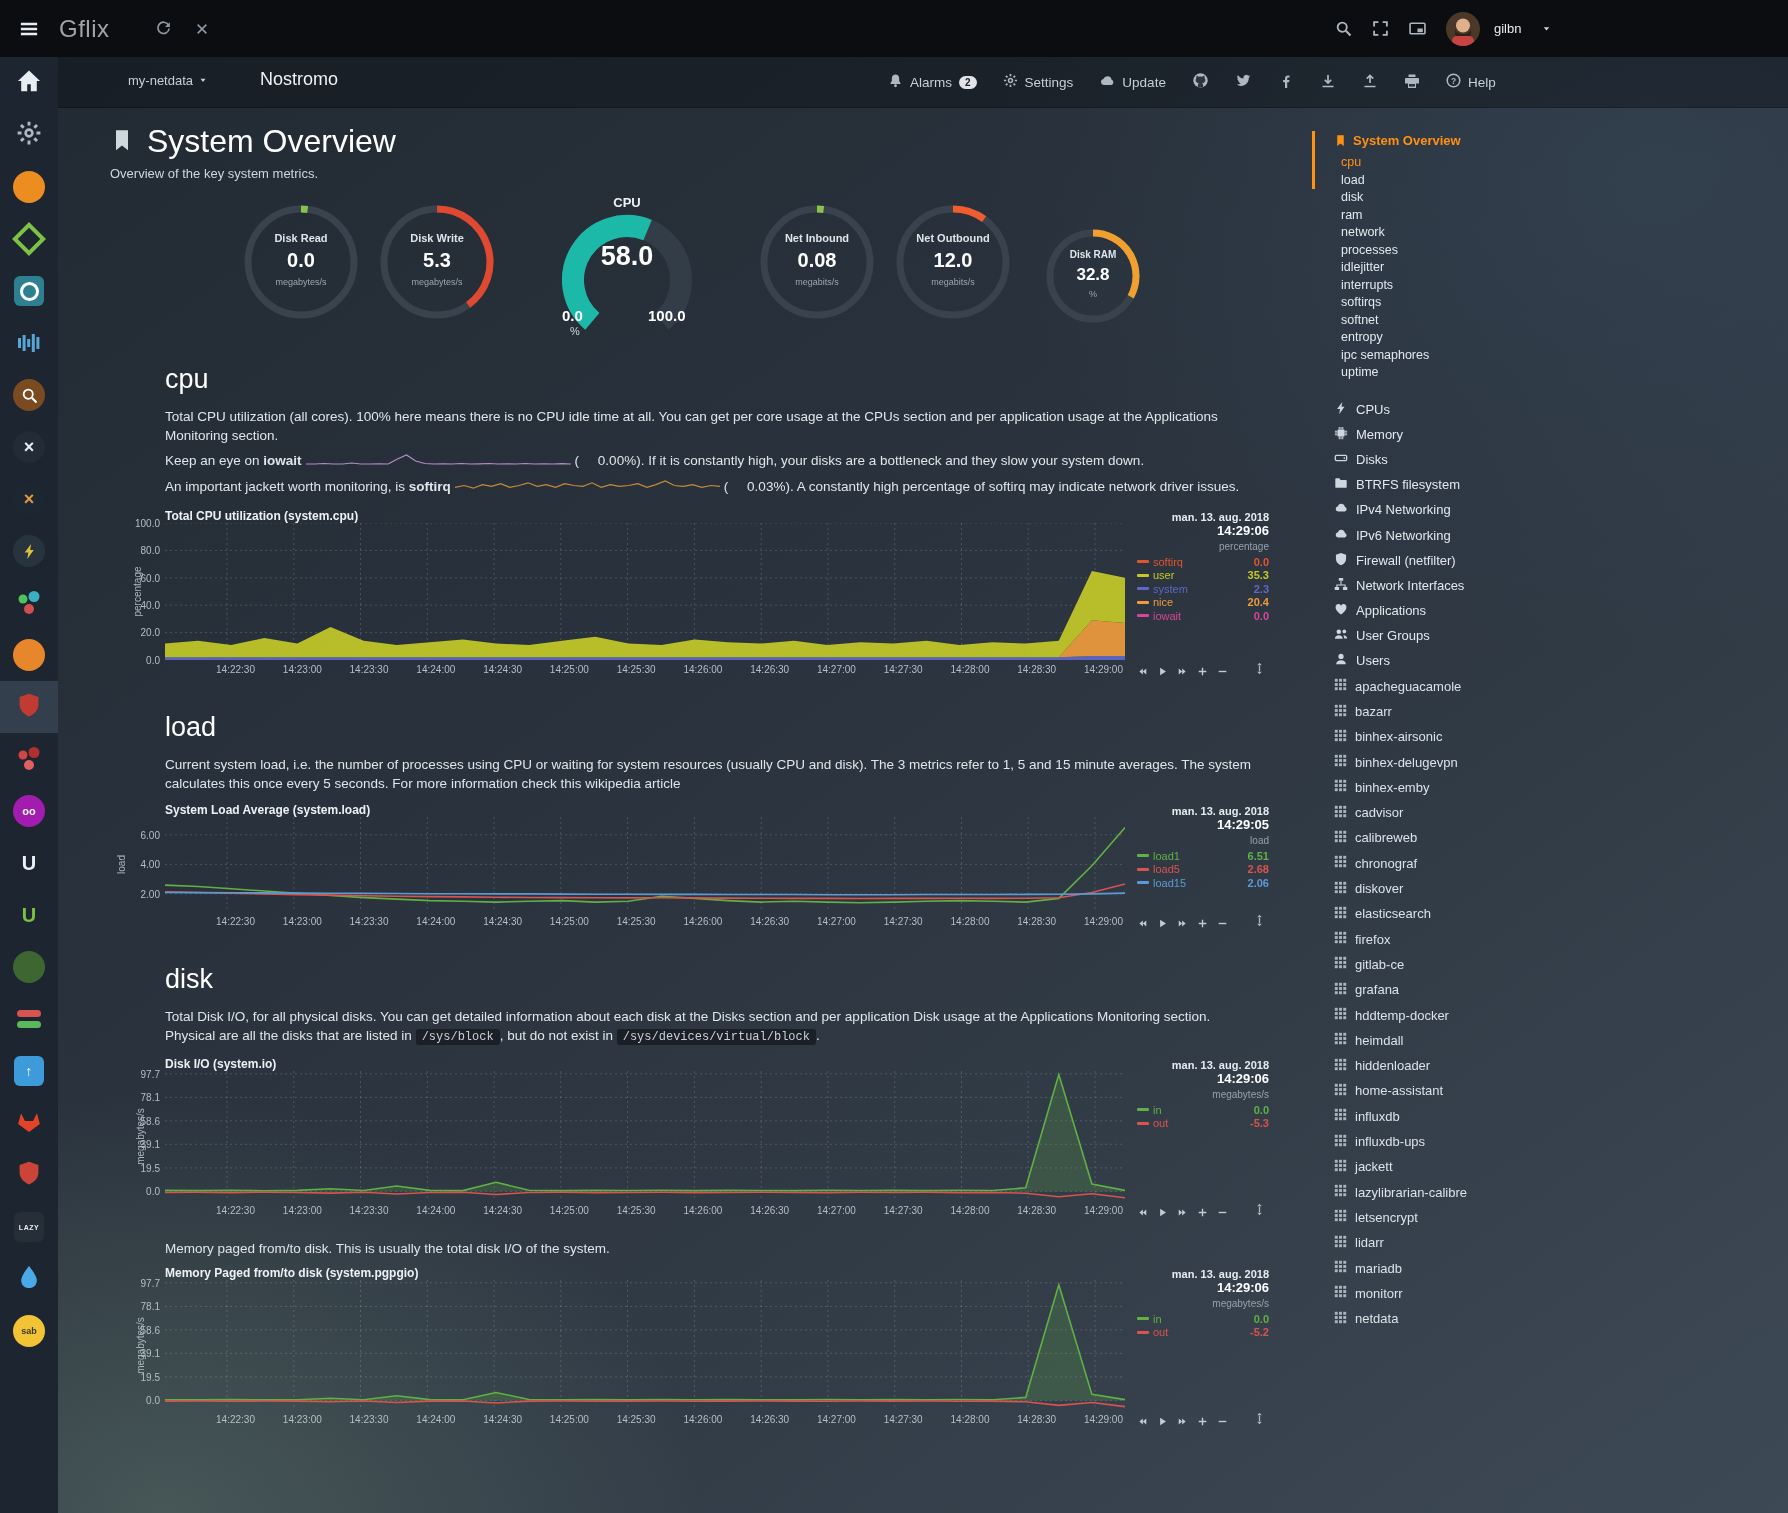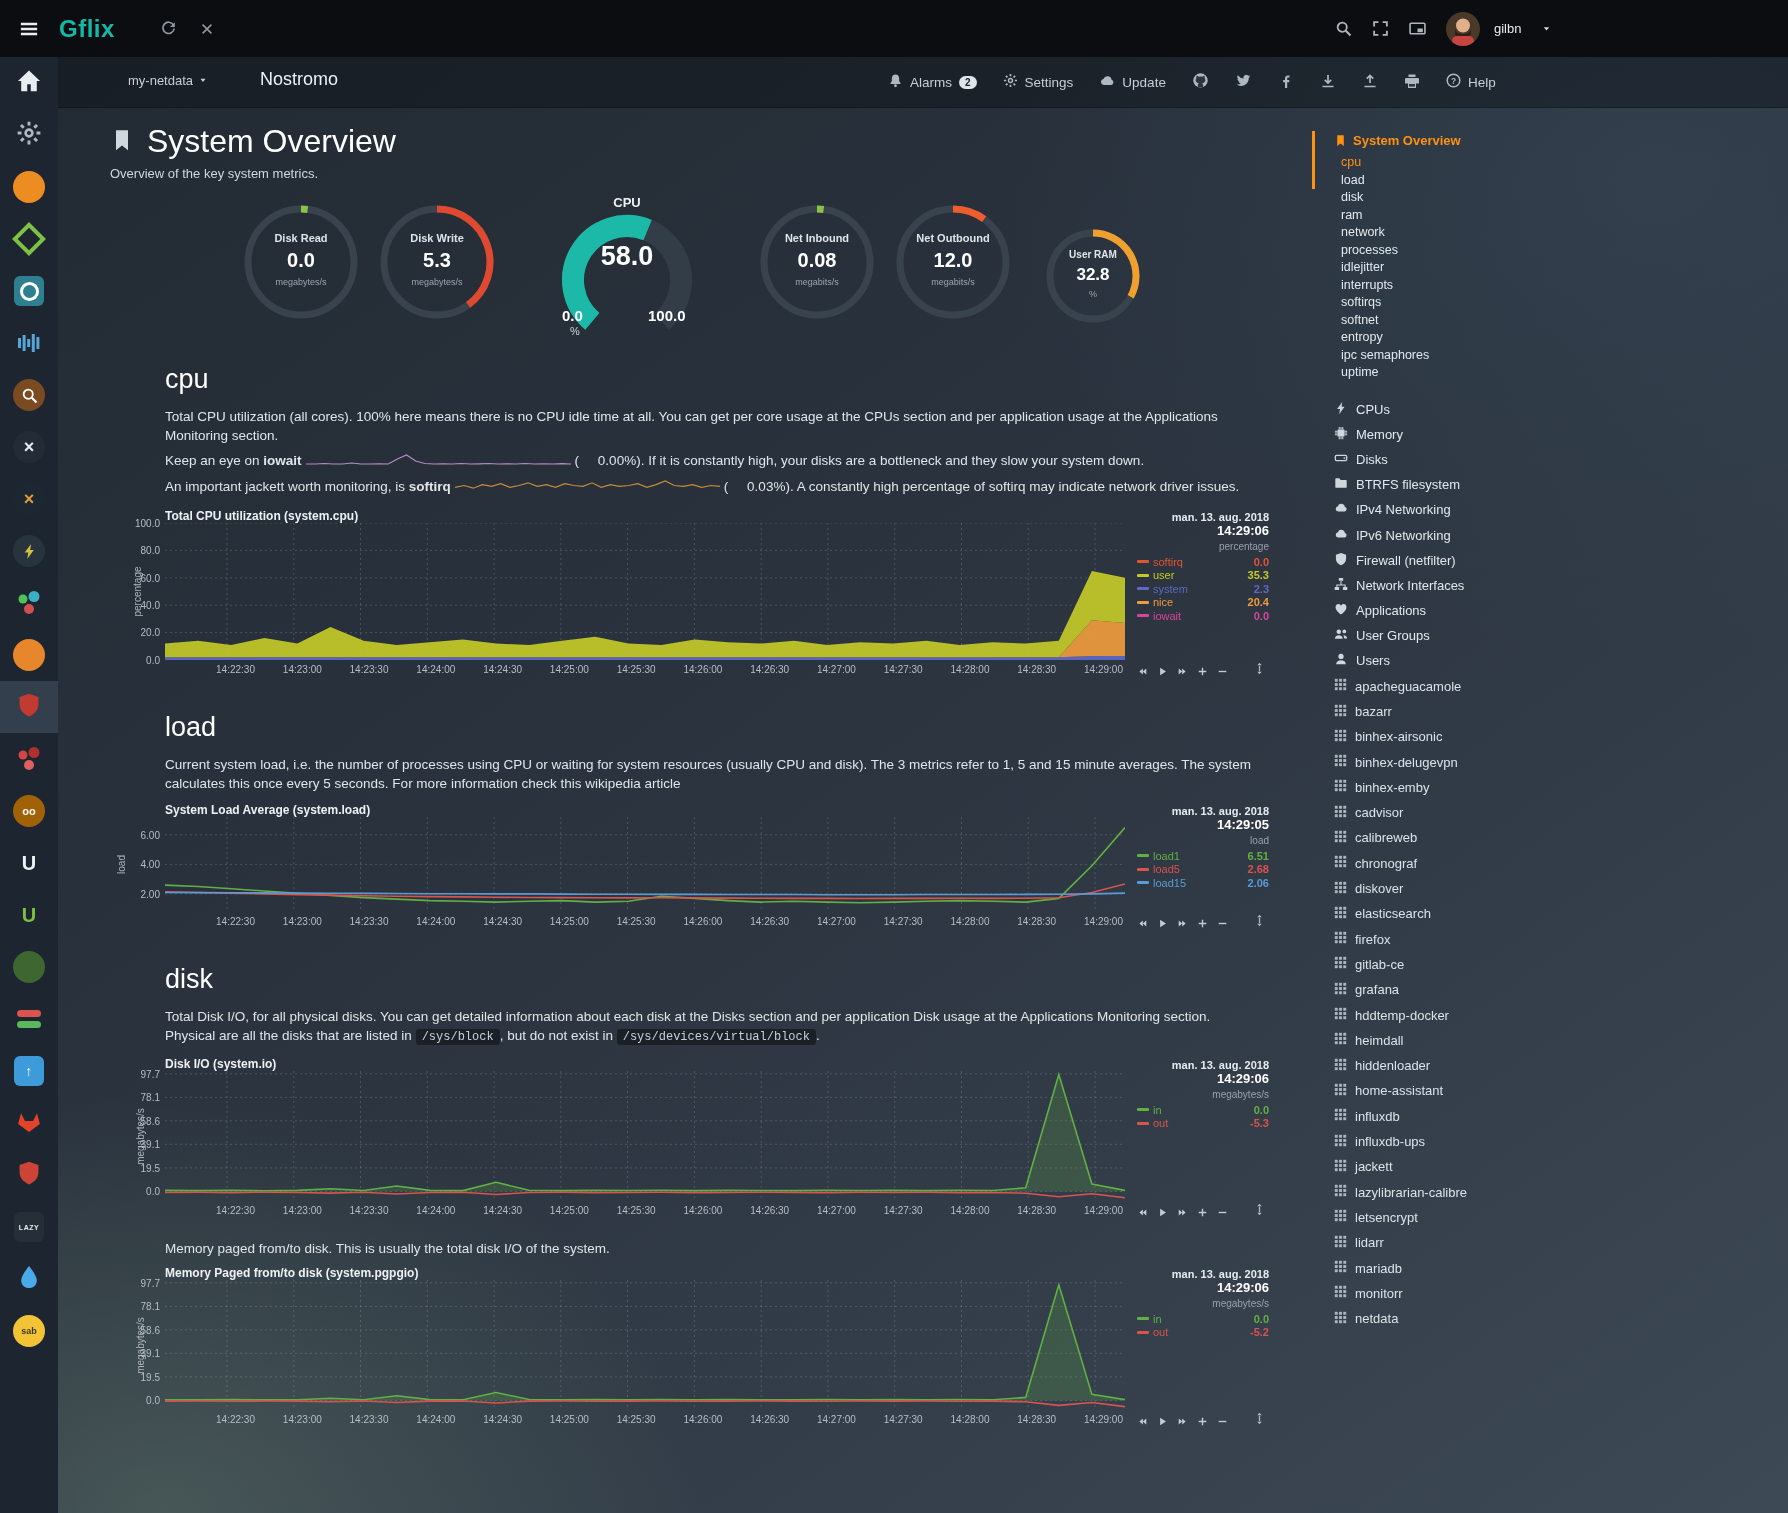--- a/index.html
+++ b/index.html
@@ -1,20 +1,20 @@
 <!DOCTYPE html>
 <html><head>
 <meta charset="utf-8">
 <style>
   html,body{margin:0;padding:0;background:#10151b;font-family:"Liberation Sans",sans-serif;}
   body{width:1788px;height:1513px;overflow:hidden;position:relative;}
   #stage{position:absolute;inset:0;}
   
   #topbar{position:absolute;left:0;top:0;width:1788px;height:57px;background:#0b0d10;display:flex;align-items:center;z-index:30;}
-  #brand{font-size:24px;font-weight:bold;color:#14b8a6;letter-spacing:.5px;margin-left:20px;}
+  #brand{font-size:24px;font-weight:normal;color:#a3a3a3;letter-spacing:.5px;margin-left:20px;}
   .tbtn{display:inline-flex;align-items:center;justify-content:center;cursor:pointer;}
   #tb-right{position:absolute;left:1335px;display:flex;align-items:center;gap:20px;}
   #avatar{width:34px;height:34px;border-radius:50%;overflow:hidden;display:inline-flex;background:#3a2e22;}
   #uname{color:#e6eaee;font-size:13px;margin-left:-6px;}
   
   #sidebar{position:absolute;left:0;top:57px;width:58px;bottom:0;background:#1d2530;z-index:20;}
   .sbitem{height:52px;display:flex;align-items:center;justify-content:center;cursor:pointer;}
   .sbitem.active{background:#343f4d;}
   .appc{border-radius:50%;display:flex;align-items:center;justify-content:center;font-weight:bold;color:#fff;}
   .appsq{border-radius:6px;display:flex;align-items:center;justify-content:center;font-weight:bold;color:#fff;}
@@ -208,21 +208,21 @@
           </svg></span>
       </div>
       <div class="sbitem">
         <svg width="28" height="28">
           <circle cx="8" cy="10" r="4.5" fill="#d04545"></circle>
           <circle cx="19" cy="7.5" r="5.5" fill="#b03030"></circle>
           <circle cx="14" cy="20" r="5" fill="#e06060"></circle>
         </svg>
       </div>
       <div class="sbitem">
-        <div class="appc" style="width:32px;height:32px;background:#a16207;color:#fff;font-size:11px">oo</div>
+        <div class="appc" style="width:32px;height:32px;background:#a21caf;color:#fff;font-size:11px">oo</div>
       </div>
       <div class="sbitem">
         <span style="font-weight:bold;font-size:20px;color:#eef2f6">U</span>
       </div>
       <div class="sbitem">
         <span style="font-weight:bold;font-size:20px;color:#7cc242">U</span>
       </div>
       <div class="sbitem">
         <div class="appc" style="width:32px;height:32px;background:#3d6631;color:#fff;font-size:12px"></div>
       </div>
@@ -360,21 +360,21 @@
               <circle cx="57" cy="57" r="53" fill="none" stroke="#39434e" stroke-width="7"></circle>
               <path d="M57.00 4.00 A53 53 0 0 1 63.64 4.42" fill="none" stroke="#8bc34a" stroke-width="7"></path>
             </svg><div class="rg-label" style="top:27px;font-size:11px">Net Inbound</div><div class="rg-value" style="top:44px;font-size:20px">0.08</div><div class="rg-unit" style="top:72px;font-size:9px">megabits/s</div></div>
           <div class="ringwrap" style="width: 114px; height: 114px; margin-left: 22px; margin-top: 10px;"><svg width="114" height="114">
               <circle cx="57" cy="57" r="53" fill="none" stroke="#39434e" stroke-width="7"></circle>
               <path d="M57.00 4.00 A53 53 0 0 1 88.15 14.12" fill="none" stroke="#ef5d2e" stroke-width="7"></path>
             </svg><div class="rg-label" style="top:27px;font-size:11px">Net Outbound</div><div class="rg-value" style="top:44px;font-size:20px">12.0</div><div class="rg-unit" style="top:72px;font-size:9px">megabits/s</div></div>
           <div class="ringwrap" style="width: 94px; height: 94px; margin-left: 36px; margin-top: 34px;"><svg width="94" height="94">
               <circle cx="47" cy="47" r="43" fill="none" stroke="#39434e" stroke-width="7"></circle>
               <path d="M47.00 4.00 A43 43 0 0 1 84.68 67.72" fill="none" stroke="#f0a02f" stroke-width="7"></path>
-            </svg><div class="rg-label" style="top:20px;font-size:10px">User RAM</div><div class="rg-value" style="top:36px;font-size:17px">32.8</div><div class="rg-unit" style="top:60px;font-size:9px">%</div></div>
+            </svg><div class="rg-label" style="top:20px;font-size:10px">Disk RAM</div><div class="rg-value" style="top:36px;font-size:17px">32.8</div><div class="rg-unit" style="top:60px;font-size:9px">%</div></div>
         </div>
 
       <h2 class="sec">cpu</h2>
       <p class="desc">Total CPU utilization (all cores). 100% here means there is no CPU idle time at all. You can get per core usage at the CPUs section and per application usage at the Applications Monitoring section.</p>
       <p class="desc tight"><span>Keep an eye on </span><b>iowait</b><span class="spark"><svg width="265" height="13">
               <polyline points="0.0,11.0 9.1,11.0 18.3,10.5 27.4,11.0 36.6,11.0 45.7,10.0 54.8,11.0 64.0,11.0 73.1,10.8 82.2,11.0 91.4,6.0 100.5,2.0 109.7,8.0 118.8,10.5 127.9,11.0 137.1,10.8 146.2,11.0 155.3,10.5 164.5,11.0 173.6,10.8 182.8,10.5 191.9,11.0 201.0,10.8 210.2,11.0 219.3,10.5 228.4,11.0 237.6,10.8 246.7,11.0 255.9,10.7 265.0,11.0" fill="none" stroke="#b48cc8" stroke-width="1.2"></polyline>
             </svg></span><span>(&nbsp;&nbsp;&nbsp;&nbsp;&nbsp;0.00%).</span><span> If it is constantly high, your disks are a bottleneck and they slow your system down.</span></p>
       <p class="desc tight"><span>An important jackett worth monitoring, is </span><b>softirq</b><span class="spark"><svg width="265" height="13">
               <polyline points="0.0,8.3 9.1,6.5 18.3,9.2 27.4,5.6 36.6,7.4 45.7,4.7 54.8,8.3 64.0,6.5 73.1,3.8 82.2,7.4 91.4,5.6 100.5,8.3 109.7,4.7 118.8,6.5 127.9,7.4 137.1,3.8 146.2,8.3 155.3,5.6 164.5,7.4 173.6,6.5 182.8,4.7 191.9,8.3 201.0,5.6 210.2,2.0 219.3,6.5 228.4,7.4 237.6,5.6 246.7,8.3 255.9,6.5 265.0,7.4" fill="none" stroke="#c8893a" stroke-width="1.2"></polyline>
             </svg></span><span>(&nbsp;&nbsp;&nbsp;&nbsp;&nbsp;0.03%).</span><span> A constantly high percentage of softirq may indicate network driver issues.</span></p>

